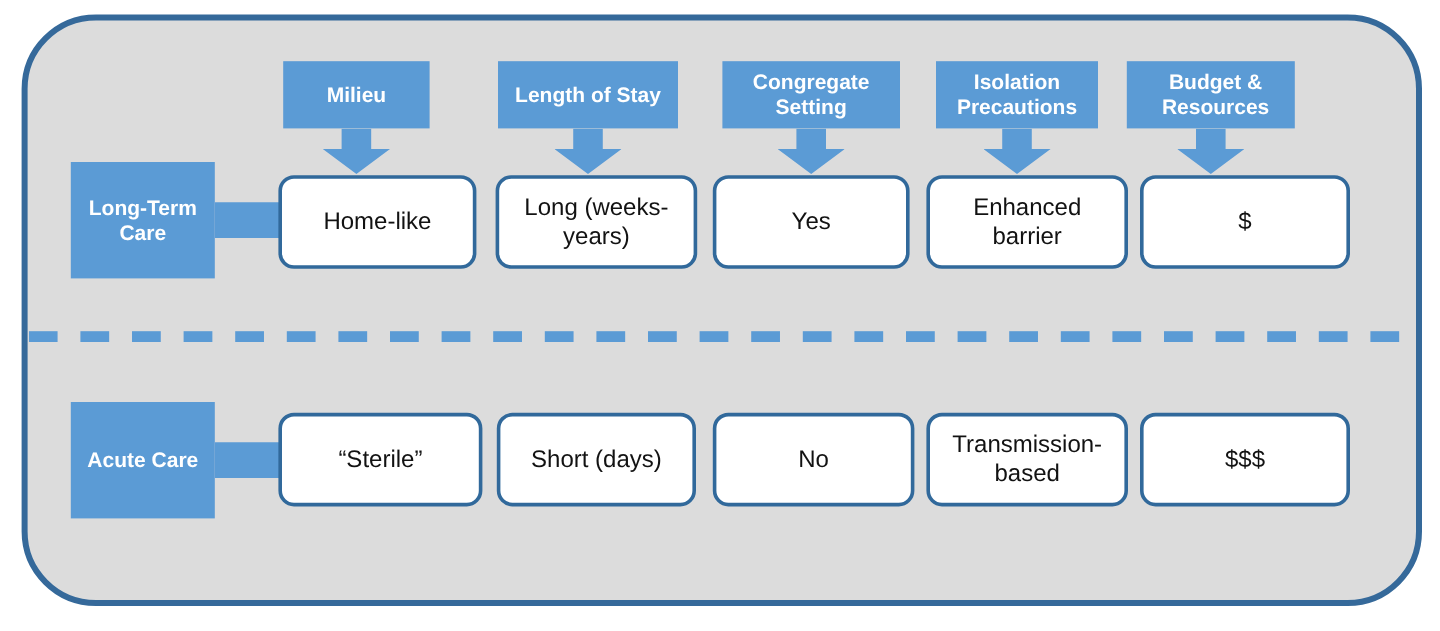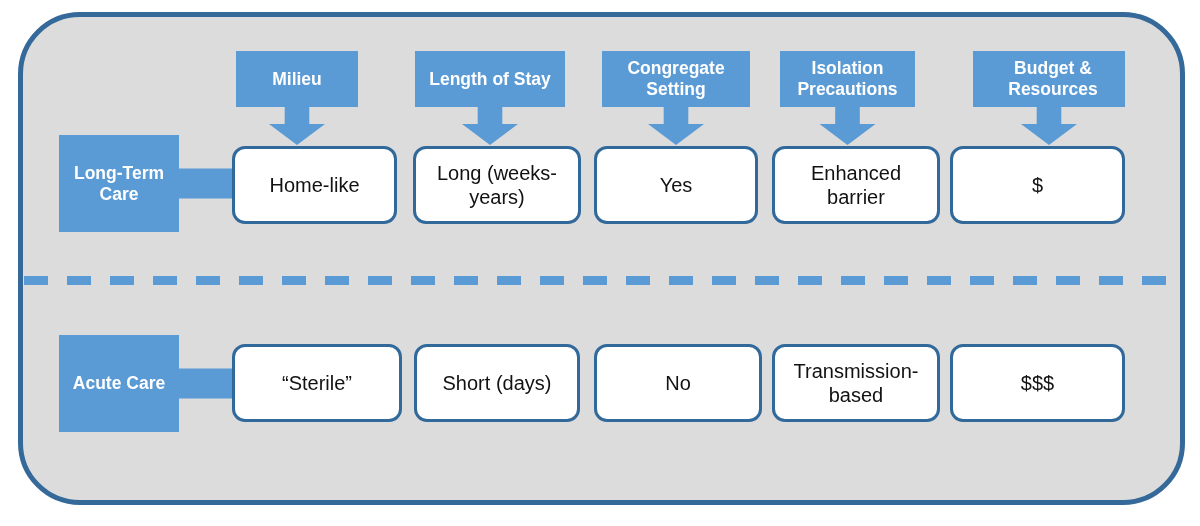--- a/index.html
+++ b/index.html
@@ -129,21 +129,21 @@
   </div>
 
   <div class="hdr" style="left:415px;width:150px;">
     <span class="hlab">Length of Stay</span>
   </div>
 
   <div class="hdr" style="left:780px;width:135px;">
     <span class="hlab">Isolation Precautions</span>
   </div>
 
-  <div class="hdr" style="left:973px;width:152px;padding-left:12px;">
+  <div class="hdr" style="left:939px;width:140px;padding-left:12px;">
     <span class="hlab">Budget &amp; Resources</span>
   </div>
 
   <div class="row-a">
 
     <div class="rowlabel lbl-ltc">
       <span class="rlab">Long-Term Care</span>
     </div>
 
     <div class="cell" style="left:232px;width:165px;">

